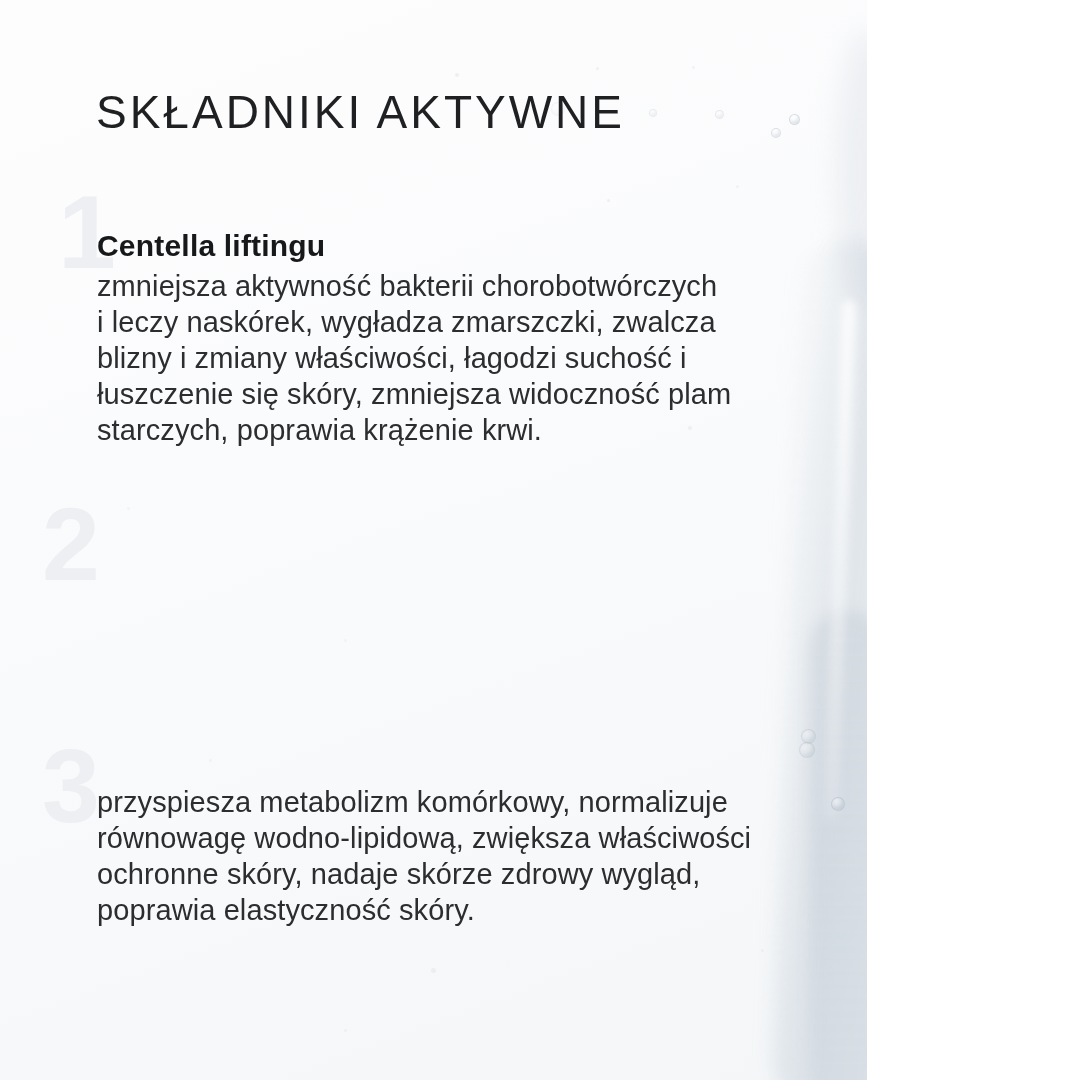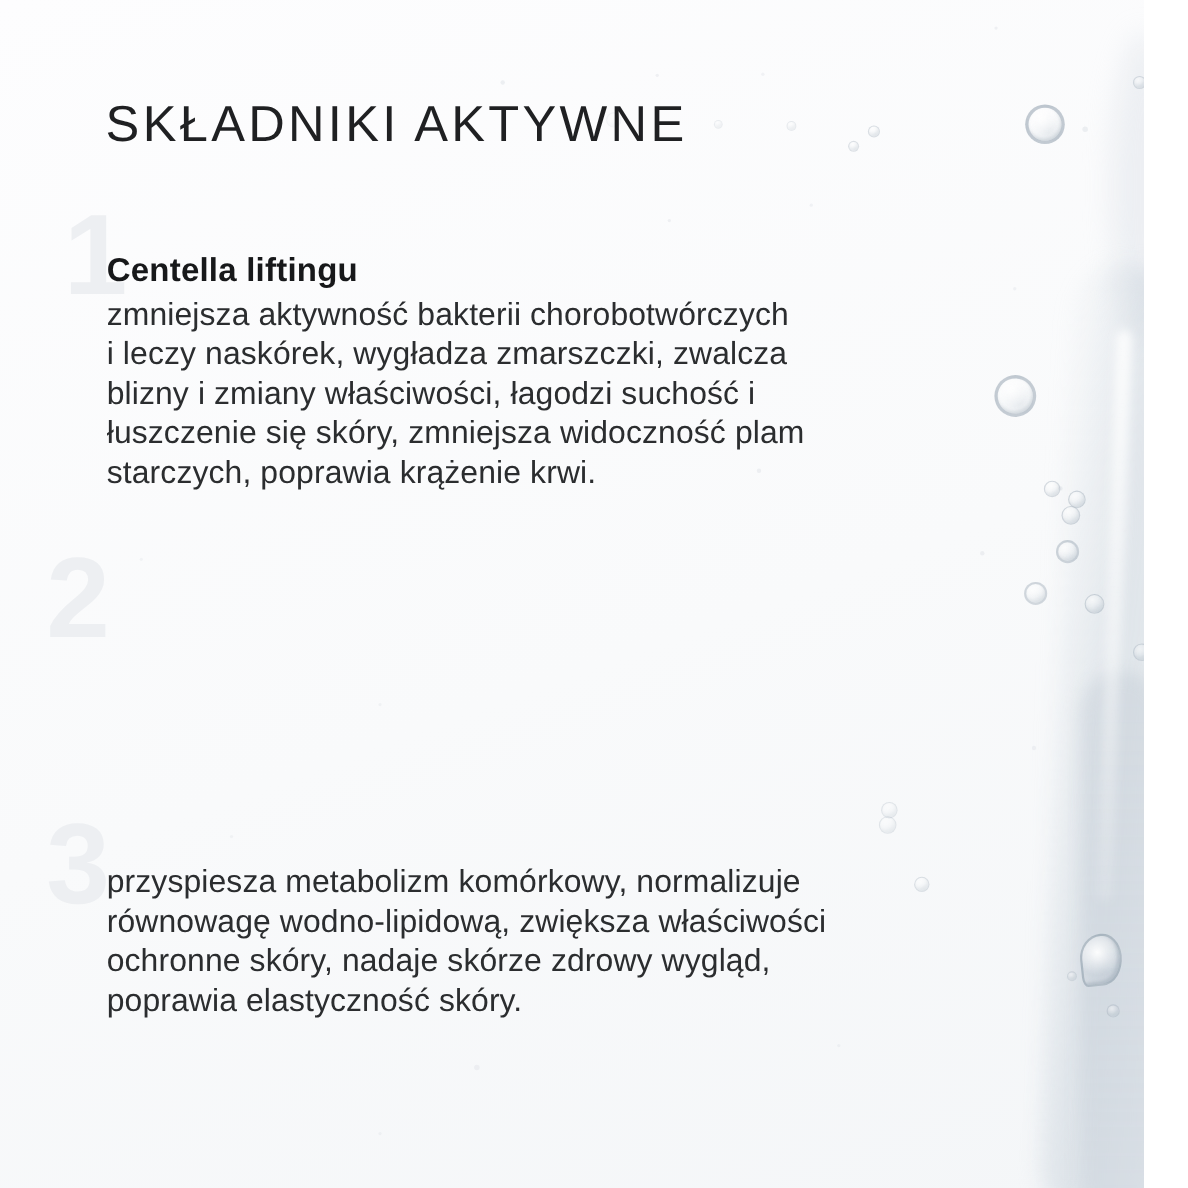--- a/index.html
+++ b/index.html
@@ -1,18 +1,18 @@
 <!DOCTYPE html>
 <html><head>
 <meta charset="utf-8">
 <style>
   html,body{margin:0;padding:0;background:#ffffff;}
   .canvas{
     position:relative;
-    width:1040px;height:1080px;
+    width:867px;height:1080px;
     overflow:hidden;
     background:linear-gradient(160deg,#fdfdfe 0%,#f9fafb 55%,#f4f6f8 100%);
     font-family:"Liberation Sans",sans-serif;
     color:#2b2d2f;
   }
   
   .stream-top{
     position:absolute;top:30px;right:-30px;width:60px;height:280px;
     border-radius:50%;background:rgba(212,219,227,0.35);filter:blur(12px);
   }

